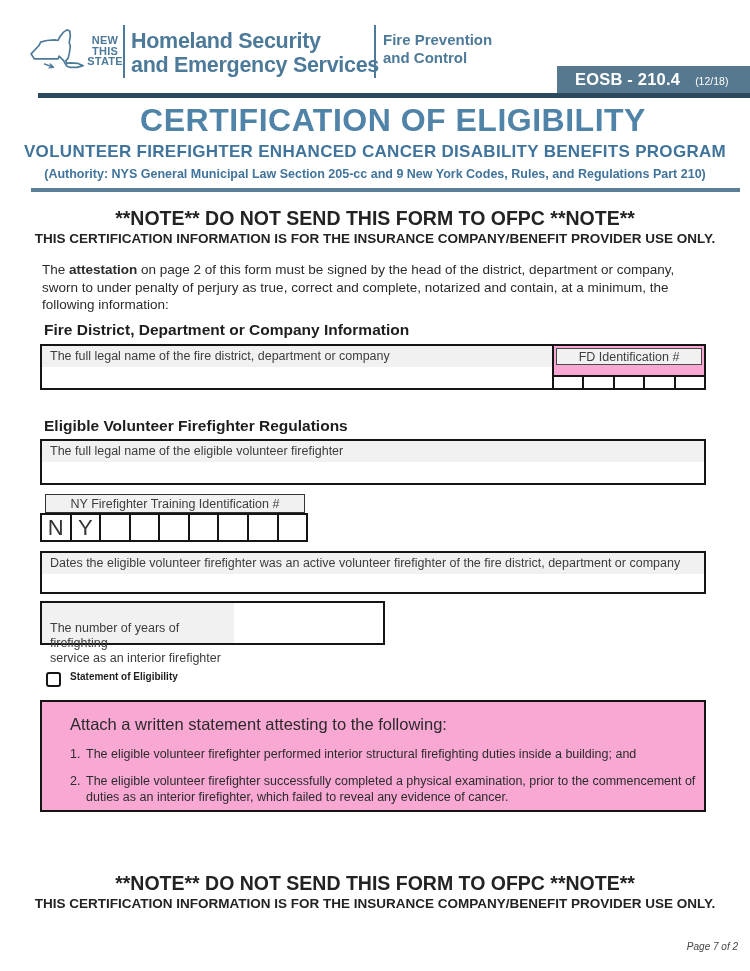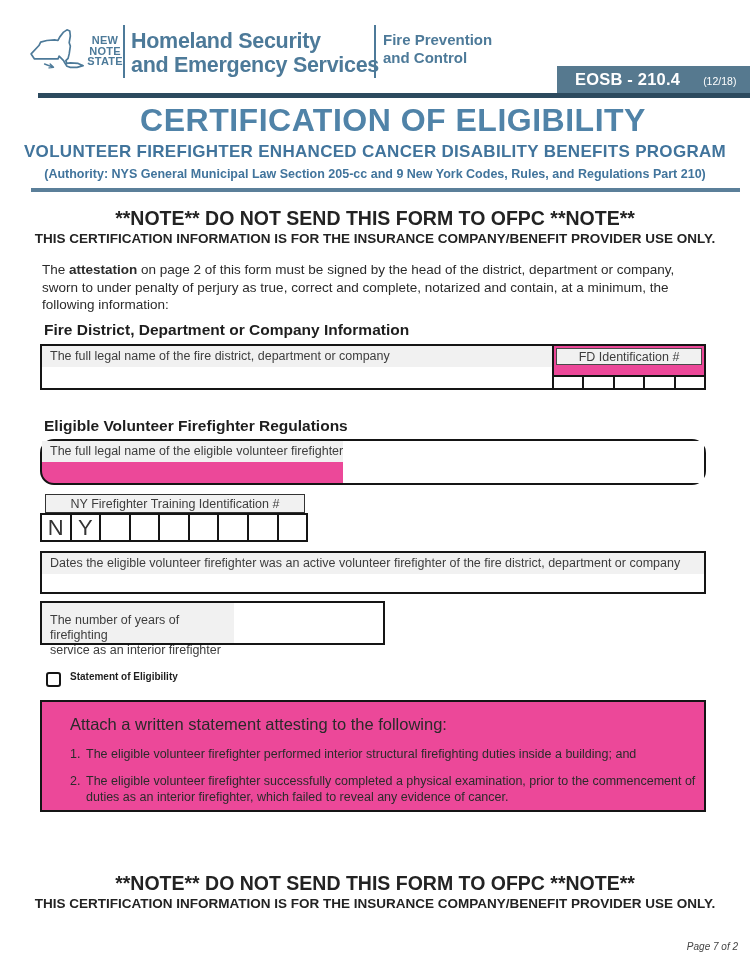--- a/index.html
+++ b/index.html
@@ -17,21 +17,21 @@
     color:var(--accent-teal);font-weight:bold;font-size:11px;line-height:10.5px;letter-spacing:.2px;}
   .vdiv{position:absolute;top:25px;width:2px;height:53px;background:var(--accent-teal);}
   .vdiv1{left:123px;} .vdiv2{left:374px;}
   .agency{position:absolute;left:131px;top:29px;color:var(--accent-teal);
     font-weight:bold;font-size:21.5px;line-height:24px;letter-spacing:-.3px;}
   .division{position:absolute;left:383px;top:31px;color:var(--accent-teal);
     font-weight:bold;font-size:15px;line-height:17.5px;}
   .badge{position:absolute;left:557px;top:66px;width:193px;height:27px;background:var(--badge-bg);
     display:flex;align-items:center;padding-left:18px;color:#fff;}
   .badge .num{font-weight:bold;font-size:16.5px;letter-spacing:.2px;}
-  .badge .rev{font-size:10.5px;margin-left:23px;margin-top:2px;}
+  .badge .rev{font-size:10.5px;margin-left:15px;margin-top:2px;}
   .header-rule{position:absolute;left:38px;top:93px;width:712px;height:5px;background:var(--header-rule);}
 
   
   .title{position:absolute;left:18px;top:102px;width:100%;text-align:center;
     color:var(--title-blue);font-weight:bold;font-size:32px;letter-spacing:.5px;}
   .subtitle{position:absolute;left:0;top:142px;width:100%;text-align:center;
     color:var(--subtitle-blue);font-weight:bold;font-size:17px;letter-spacing:.3px;}
   .authority{position:absolute;left:0;top:167px;width:100%;text-align:center;
     color:var(--subtitle-blue);font-weight:bold;font-size:12.5px;}
   .title-rule{position:absolute;left:31px;top:188px;width:709px;height:4px;background:var(--title-rule);}
@@ -45,48 +45,48 @@
   .note1-bot{top:872px;} .note2-bot{top:896px;}
 
   .intro{position:absolute;left:42px;top:261px;width:672px;color:#2b2b2b;
     font-size:13.5px;line-height:17.5px;}
   .intro b{font-weight:bold;}
 
   .sec-h{position:absolute;color:#1e1e1e;font-weight:bold;font-size:15.5px;}
   .sec-h1{left:44px;top:321px;} .sec-h2{left:44px;top:417px;}
 
   
-  .fbox{position:absolute;border:2.5px solid var(--box-border);background:#ec4899;}
+  .fbox{position:absolute;border:2.5px solid var(--box-border);background:#f9a8d4;}
   .glabel{background:var(--label-bg);color:#3d3d3d;font-size:12.5px;padding:3px 0 0 8px;height:21px;}
   .white-fill{flex:1;background:#fff;}
 
   .box1{left:40px;top:344px;width:666px;height:46px;display:flex;}
   .b1-left{flex:1;display:flex;flex-direction:column;border-right:2.5px solid var(--box-border);}
   .b1-right{width:150px;display:flex;flex-direction:column;}
   .fd-label{margin:2px 2px 8px 2px;border:1px solid #4a4a4a;background:var(--label-bg);
     text-align:center;font-size:12.5px;color:#3d3d3d;padding-top:1px;height:17px;}
   .fd-cells{flex:1;display:flex;border-top:2px solid var(--box-border);margin-top:2px;}
   .fd-cell{flex:1;border-right:2px solid var(--box-border);background:#fff;}
   .fd-cell:last-child{border-right:none;}
 
-  .box2{left:40px;top:439px;width:666px;height:46px;display:flex;border-radius:14px;}
+  .box2{left:40px;top:439px;width:666px;height:46px;display:flex;flex-direction:column;}
 
   .tid-label{position:absolute;left:45px;top:494px;width:260px;height:19px;
     border:1.5px solid #333;background:var(--label-bg);text-align:center;
     font-size:12.5px;color:#3d3d3d;padding-top:2px;}
   .tid-cells{left:40px;top:513px;width:268px;height:29px;display:flex;}
   .tid-cell{flex:1;border-right:2px solid var(--box-border);display:flex;align-items:center;
     justify-content:center;font-size:22px;color:#333;background:#fff;}
   .tid-cell:last-child{border-right:none;}
 
   .box3{left:40px;top:551px;width:666px;height:43px;display:flex;flex-direction:column;}
 
   .box4{left:40px;top:601px;width:345px;height:44px;display:flex;}
   .b4-label{width:192px;background:var(--label-bg);color:#3d3d3d;font-size:12.5px;
-    line-height:15px;padding:10px 8px 0 8px;}
+    line-height:15px;padding:18px 8px 0 8px;}
 
   
   .stmt-check{position:absolute;left:46px;top:672px;width:15px;height:15px;
     border:2.5px solid var(--box-border);border-radius:3px;background:#fff;}
   .stmt-h{position:absolute;left:70px;top:671px;color:#1e1e1e;font-weight:bold;font-size:10px;}
   .stmt-box{left:40px;top:700px;width:666px;height:112px;}
   .stmt-title{position:absolute;left:28px;top:13px;color:#2a2a2a;font-size:16.5px;}
   .stmt-item{position:absolute;left:28px;display:flex;color:#2b2b2b;font-size:12.5px;line-height:16px;}
   .stmt-item .n{width:16px;flex:none;}
   .stmt-item .t{width:614px;}
@@ -99,21 +99,21 @@
 <body>
 
 <div class="page">
 
   <svg class="logo-svg" viewBox="0 0 100 78" fill="none" stroke="#4d7a99" stroke-width="3" stroke-linejoin="round" stroke-linecap="round">
     <path d="M19 25 L30 22 L44 21 L50 22 L53 16 L60 7 L66 3 L71 5 L72 14 L70 26 L72 32 L70 46 L68 54 L64 58 L66 63 L72 62 L86 63 L95 67 L84 70 L72 70 L66 68 L62 62 L60 58 L52 50 L50 55 L8 55 L2 46 L16 31 Z"></path>
     <path d="M26 64 L42 70 L36 64 M42 70 L34 71" stroke-width="2.5"></path>
   </svg>
   <div class="state-name">
     <div>NEW</div>
-    <div>NOTE</div>
+    <div>THIS</div>
     <div>STATE</div>
   </div>
   <div class="vdiv vdiv1"></div>
   <div class="agency">
     <div>Homeland Security</div>
     <div>and Emergency Services</div>
   </div>
   <div class="vdiv vdiv2"></div>
   <div class="division">
     <div>Fire Prevention</div>

